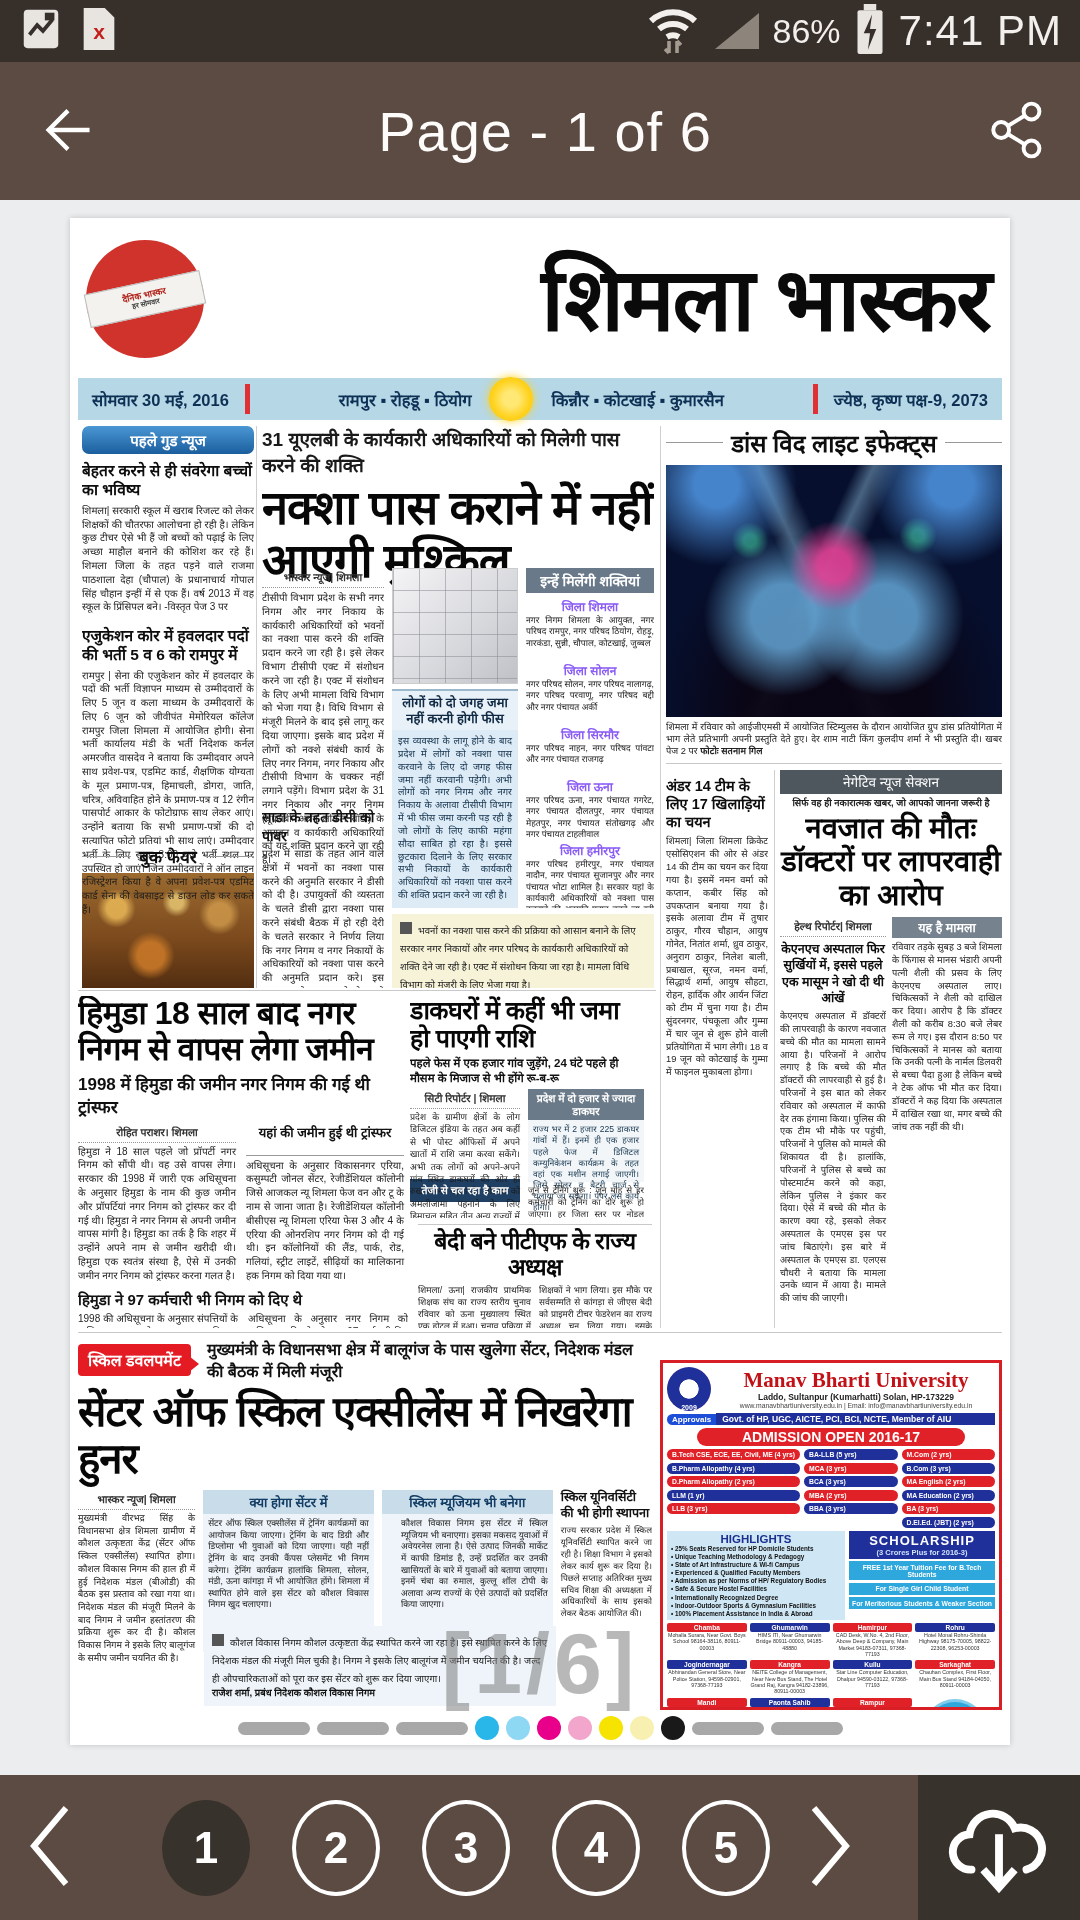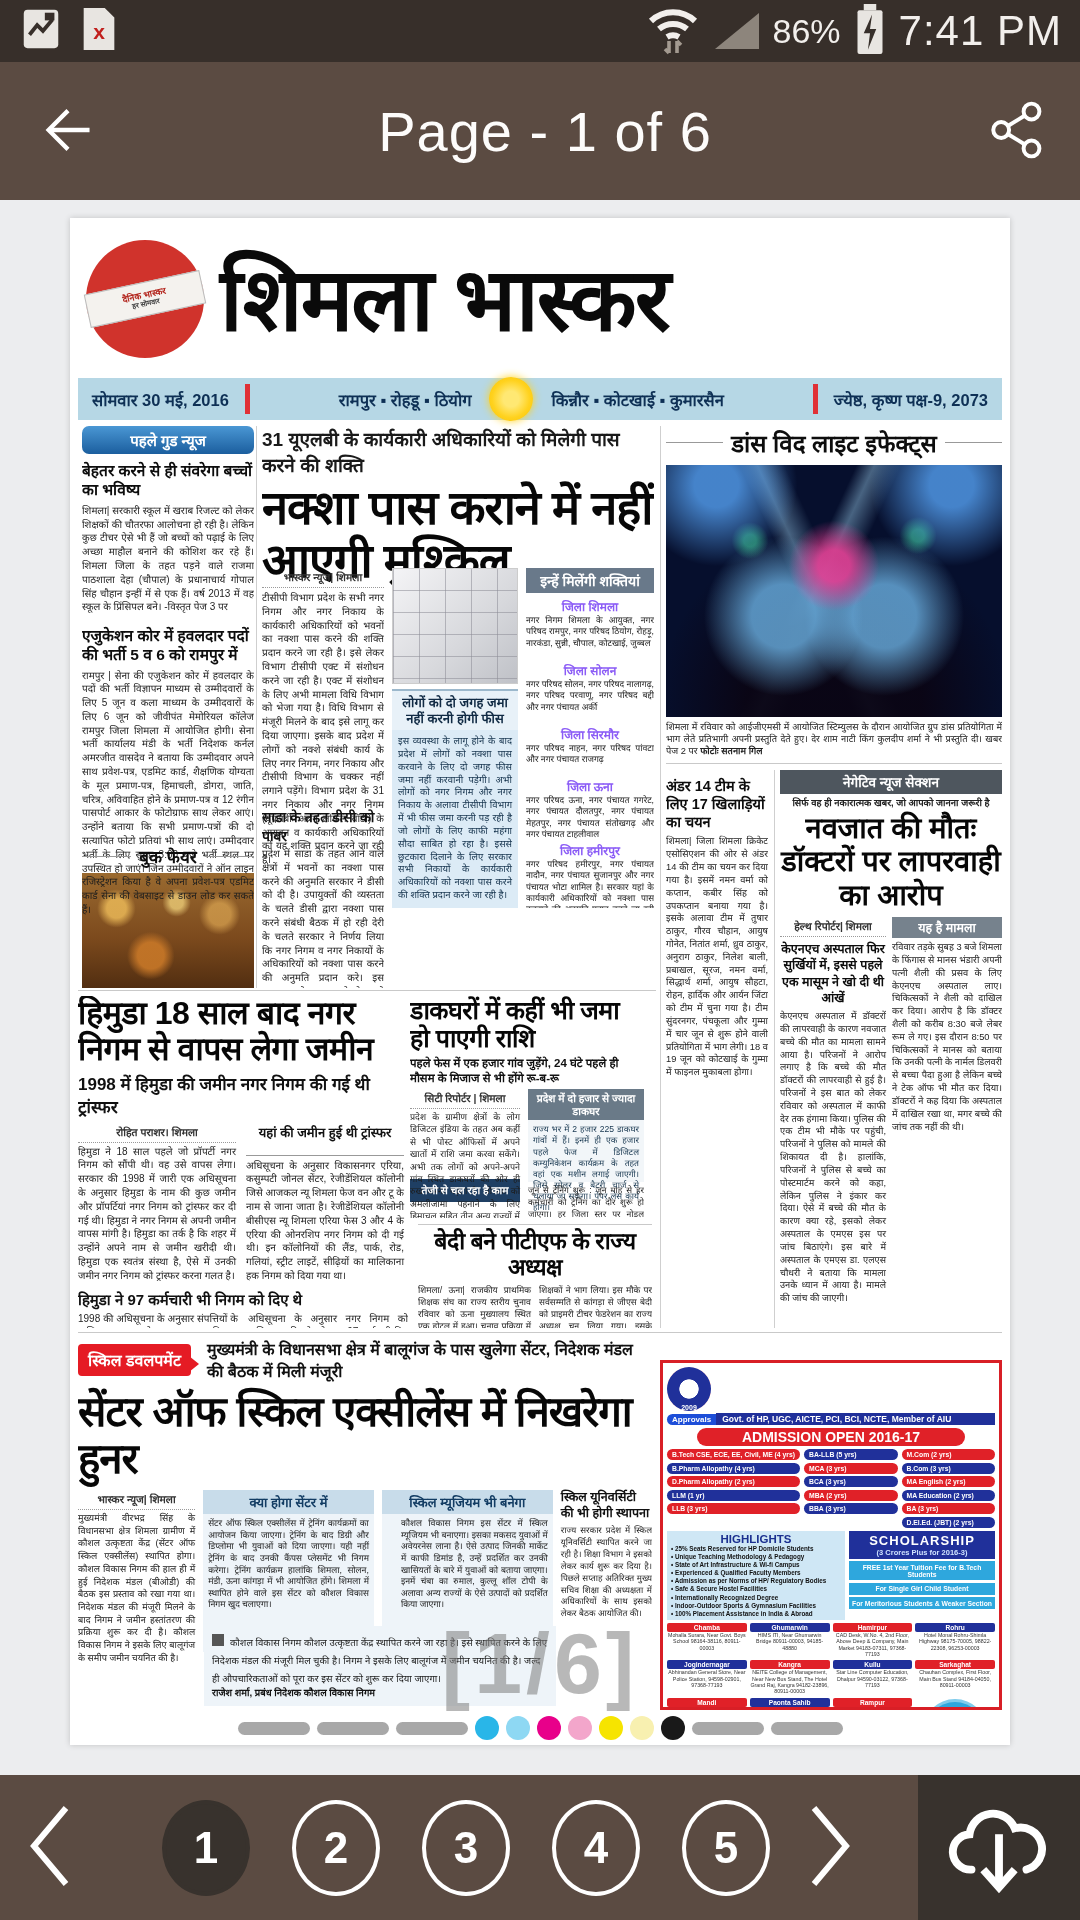--- a/index.html
+++ b/index.html
@@ -34,21 +34,21 @@
   .hairline-h { border-top:1px solid #c9c9c9; }
   .vline { position:absolute; width:1px; background:#cfcfcf; }
 
   
   .logo-ring { position:absolute; left:16px; top:22px; width:118px; height:118px; border-radius:50%;
     background:#d0332c; display:flex; align-items:center; justify-content:center; }
   .logo-band { width:126px; height:34px; background:#f4f2ee; border:1px solid #bbb; transform:rotate(-12deg);
     display:flex; flex-direction:column; align-items:center; justify-content:center; font-size:9px; font-weight:700; color:#b3261e; line-height:1.05; }
   .logo-band small{ font-size:7px; color:#444; font-weight:700;}
   .masthead-title { position:absolute; left:150px; top:8px; width:770px; height:148px;
-    font-size:88px; font-weight:700; color:#0a0a0a; text-align:left; line-height:148px; letter-spacing:-2px; }
+    font-size:88px; font-weight:700; color:#0a0a0a; text-align:right; line-height:148px; letter-spacing:-2px; }
 
   
   .dateline { position:absolute; left:8px; top:160px; width:924px; height:42px; background:#b6d7e5;
     display:flex; align-items:center; padding:0 14px; color:#0e3055; font-weight:700; font-size:16.5px; }
   .redsep { width:5px; height:30px; background:#e03036; margin:0 16px; }
   .sun { width:44px; height:44px; border-radius:50%; margin:0 18px;
     background:radial-gradient(circle, #ffe873 25%, #ffd21e 60%, #f8c200 100%); box-shadow:0 0 8px #ffd21e; }
 
   
   .badge-blue { background:linear-gradient(180deg,#4a97d4,#1b5e9e); color:#fff; font-weight:700;
@@ -93,21 +93,21 @@
       radial-gradient(circle at 85% 8%, rgba(90,170,255,.75) 0 6%, transparent 22%),
       radial-gradient(circle at 50% 40%, rgba(236,62,150,.85) 0 7%, transparent 20%),
       radial-gradient(circle at 35% 60%, rgba(120,200,255,.7) 0 12%, transparent 30%),
       radial-gradient(circle at 65% 60%, rgba(120,200,255,.7) 0 12%, transparent 30%),
       radial-gradient(circle at 50% 95%, rgba(10,5,20,.95) 0 30%, transparent 60%),
       linear-gradient(115deg, transparent 42%, rgba(170,225,255,.4) 46%, transparent 52%),
       linear-gradient(65deg, transparent 42%, rgba(170,225,255,.4) 46%, transparent 52%),
       radial-gradient(circle at 25% 30%, rgba(60,230,140,.5) 0 2%, transparent 6%),
       radial-gradient(circle at 75% 28%, rgba(60,230,140,.5) 0 2%, transparent 6%); }
 
-  .neg-bar { background:#4e565e; color:#fff; font-size:13.5px; font-weight:700; text-align:center; padding:3px 0; }
+  .neg-bar { background:#4e565e; color:#fff; font-size:13.5px; font-weight:400; text-align:center; padding:3px 0; }
   .neg-sub { font-size:9.5px; font-weight:700; text-align:center; color:#222; margin-top:2px; }
   .headline-lg { font-size:29px; font-weight:700; line-height:1.15; text-align:center; color:#070707; }
   .case-head { background:#76828d; color:#fff; font-size:12.5px; font-weight:700; text-align:center; padding:2px 0; }
   .pullquote { font-size:12.5px; font-weight:700; text-align:center; line-height:1.3; color:#0d0d0d; margin:4px 0; }
 
   .headline-md { font-size:32px; font-weight:700; line-height:1.12; color:#070707; letter-spacing:-0.5px; }
   .subhead { font-size:17px; font-weight:700; color:#111; }
   .infobox-head { background:#6a7a88; color:#fff; font-size:10.5px; font-weight:700; text-align:center; padding:3px 2px; line-height:1.2; }
   .infobox-body { background:#f2f6f9; font-size:8.6px; line-height:1.3; text-align:justify; padding:4px 5px; color:#15354e; }
   .fastbox { background:#1f3f63; color:#fff; font-size:10.5px; font-weight:700; text-align:center;
@@ -289,20 +289,25 @@
           <div class="district-detail" style="height:42px;">नगर निगम शिमला के आयुक्त, नगर परिषद रामपुर, नगर परिषद ठियोग, रोहड़ू, नारकंडा, सुन्नी, चौपाल, कोटखाई, जुब्बल</div>
           <div class="district-name">जिला सोलन</div>
           <div class="district-detail" style="height:42px;">नगर परिषद सोलन, नगर परिषद नालागढ़, नगर परिषद परवाणू, नगर परिषद बद्दी और नगर पंचायत अर्की</div>
           <div class="district-name">जिला सिरमौर</div>
           <div class="district-detail" style="height:30px;">नगर परिषद नाहन, नगर परिषद पांवटा और नगर पंचायत राजगढ़</div>
           <div class="district-name">जिला ऊना</div>
           <div class="district-detail" style="height:42px;">नगर परिषद ऊना, नगर पंचायत गगरेट, नगर पंचायत दौलतपुर, नगर पंचायत मेहतपुर, नगर पंचायत संतोखगढ़ और नगर पंचायत टाहलीवाल</div>
           <div class="district-name">जिला हमीरपुर</div>
           <div class="district-detail" style="height:52px;">नगर परिषद हमीरपुर, नगर पंचायत नादौन, नगर पंचायत सुजानपुर और नगर पंचायत भोटा शामिल है। सरकार यहां के कार्यकारी अधिकारियों को नक्शा पास करवाने की अनुमति प्रदान करने जा रही है।</div>
         </div>
+        <div class="quotebox abs" style="left:130px; top:488px; width:262px; height:74px;">
+          <span class="q"></span>
+          <span class="quote-text">भवनों का नक्शा पास करने की प्रक्रिया को आसान बनाने के लिए सरकार नगर निकायों और नगर परिषद के कार्यकारी अधिकारियों को शक्ति देने जा रही है। एक्ट में संशोधन किया जा रहा है। मामला विधि विभाग को मंजूरी के लिए भेजा गया है।</span>
+          
+        </div>
       </div>
       <div class="vline" style="left:590px; top:208px; height:902px;"></div>
 
       <div class="abs" style="left:596px; top:208px; width:336px; height:902px;">
         <div class="sec-title" style="font-size:24px;">डांस विद लाइट इफेक्ट्स</div>
         <div class="photo-dance" style="margin-top:6px;"></div>
         <div class="caption" style="text-align:justify;">
           <span>शिमला में रविवार को आईजीएमसी में आयोजित स्टिम्युलस के दौरान आयोजित ग्रुप डांस प्रतियोगिता में भाग लेते प्रतिभागी अपनी प्रस्तुति देते हुए। देर शाम नाटी किंग कुलदीप शर्मा ने भी प्रस्तुति दी। खबर पेज 2 पर</span>
           <b>फोटोः सतनाम गिल</b>
         </div>
@@ -403,20 +408,25 @@
           <span class="quote-text">कौशल विकास निगम कौशल उत्कृष्टता केंद्र स्थापित करने जा रहा है। इसे स्थापित करने के लिए निदेशक मंडल की मंजूरी मिल चुकी है। निगम ने इसके लिए बालूगंज में जमीन चयनित की है। जल्द ही औपचारिकताओं को पूरा कर इस सेंटर को शुरू कर दिया जाएगा।</span>
           <div class="quote-attr">राजेश शर्मा, प्रबंध निदेशक कौशल विकास निगम</div>
         </div>
       </div>
 
       <div class="abs ad" style="left:590px; top:1142px; width:342px; height:350px;">
         <div style="display:flex; gap:6px; align-items:center;">
           <div style="width:44px; height:44px; border-radius:50%; background:radial-gradient(circle,#fff 30%, #20309a 32% 70%, #e02128 72%); flex:none; display:flex; align-items:flex-end; justify-content:center; color:#fff; font-size:7px; font-weight:bold;">
               <span>2009</span>
             </div>
+          <div style="flex:1; text-align:center;">
+            <div class="ad-name">Manav Bharti University</div>
+            <div class="ad-addr">Laddo, Sultanpur (Kumarhatti) Solan, HP-173229</div>
+            <div class="ad-web">www.manavbhartiuniversity.edu.in | Email: info@manavbhartiuniversity.edu.in</div>
+          </div>
         </div>
         <div class="ad-approvals">
           <span class="ad-app-tag">Approvals</span>
           <span class="ad-app-body">Govt. of HP, UGC, AICTE, PCI, BCI, NCTE, Member of AIU</span>
         </div>
         <div class="ad-admission">ADMISSION OPEN 2016-17</div>
         <div style="display:flex; gap:4px;">
           <div class="pillcol">
             <div class="pill r">B.Tech CSE, ECE, EE, Civil, ME (4 yrs)</div>
             <div class="pill b">B.Pharm Allopathy (4 yrs)</div>

